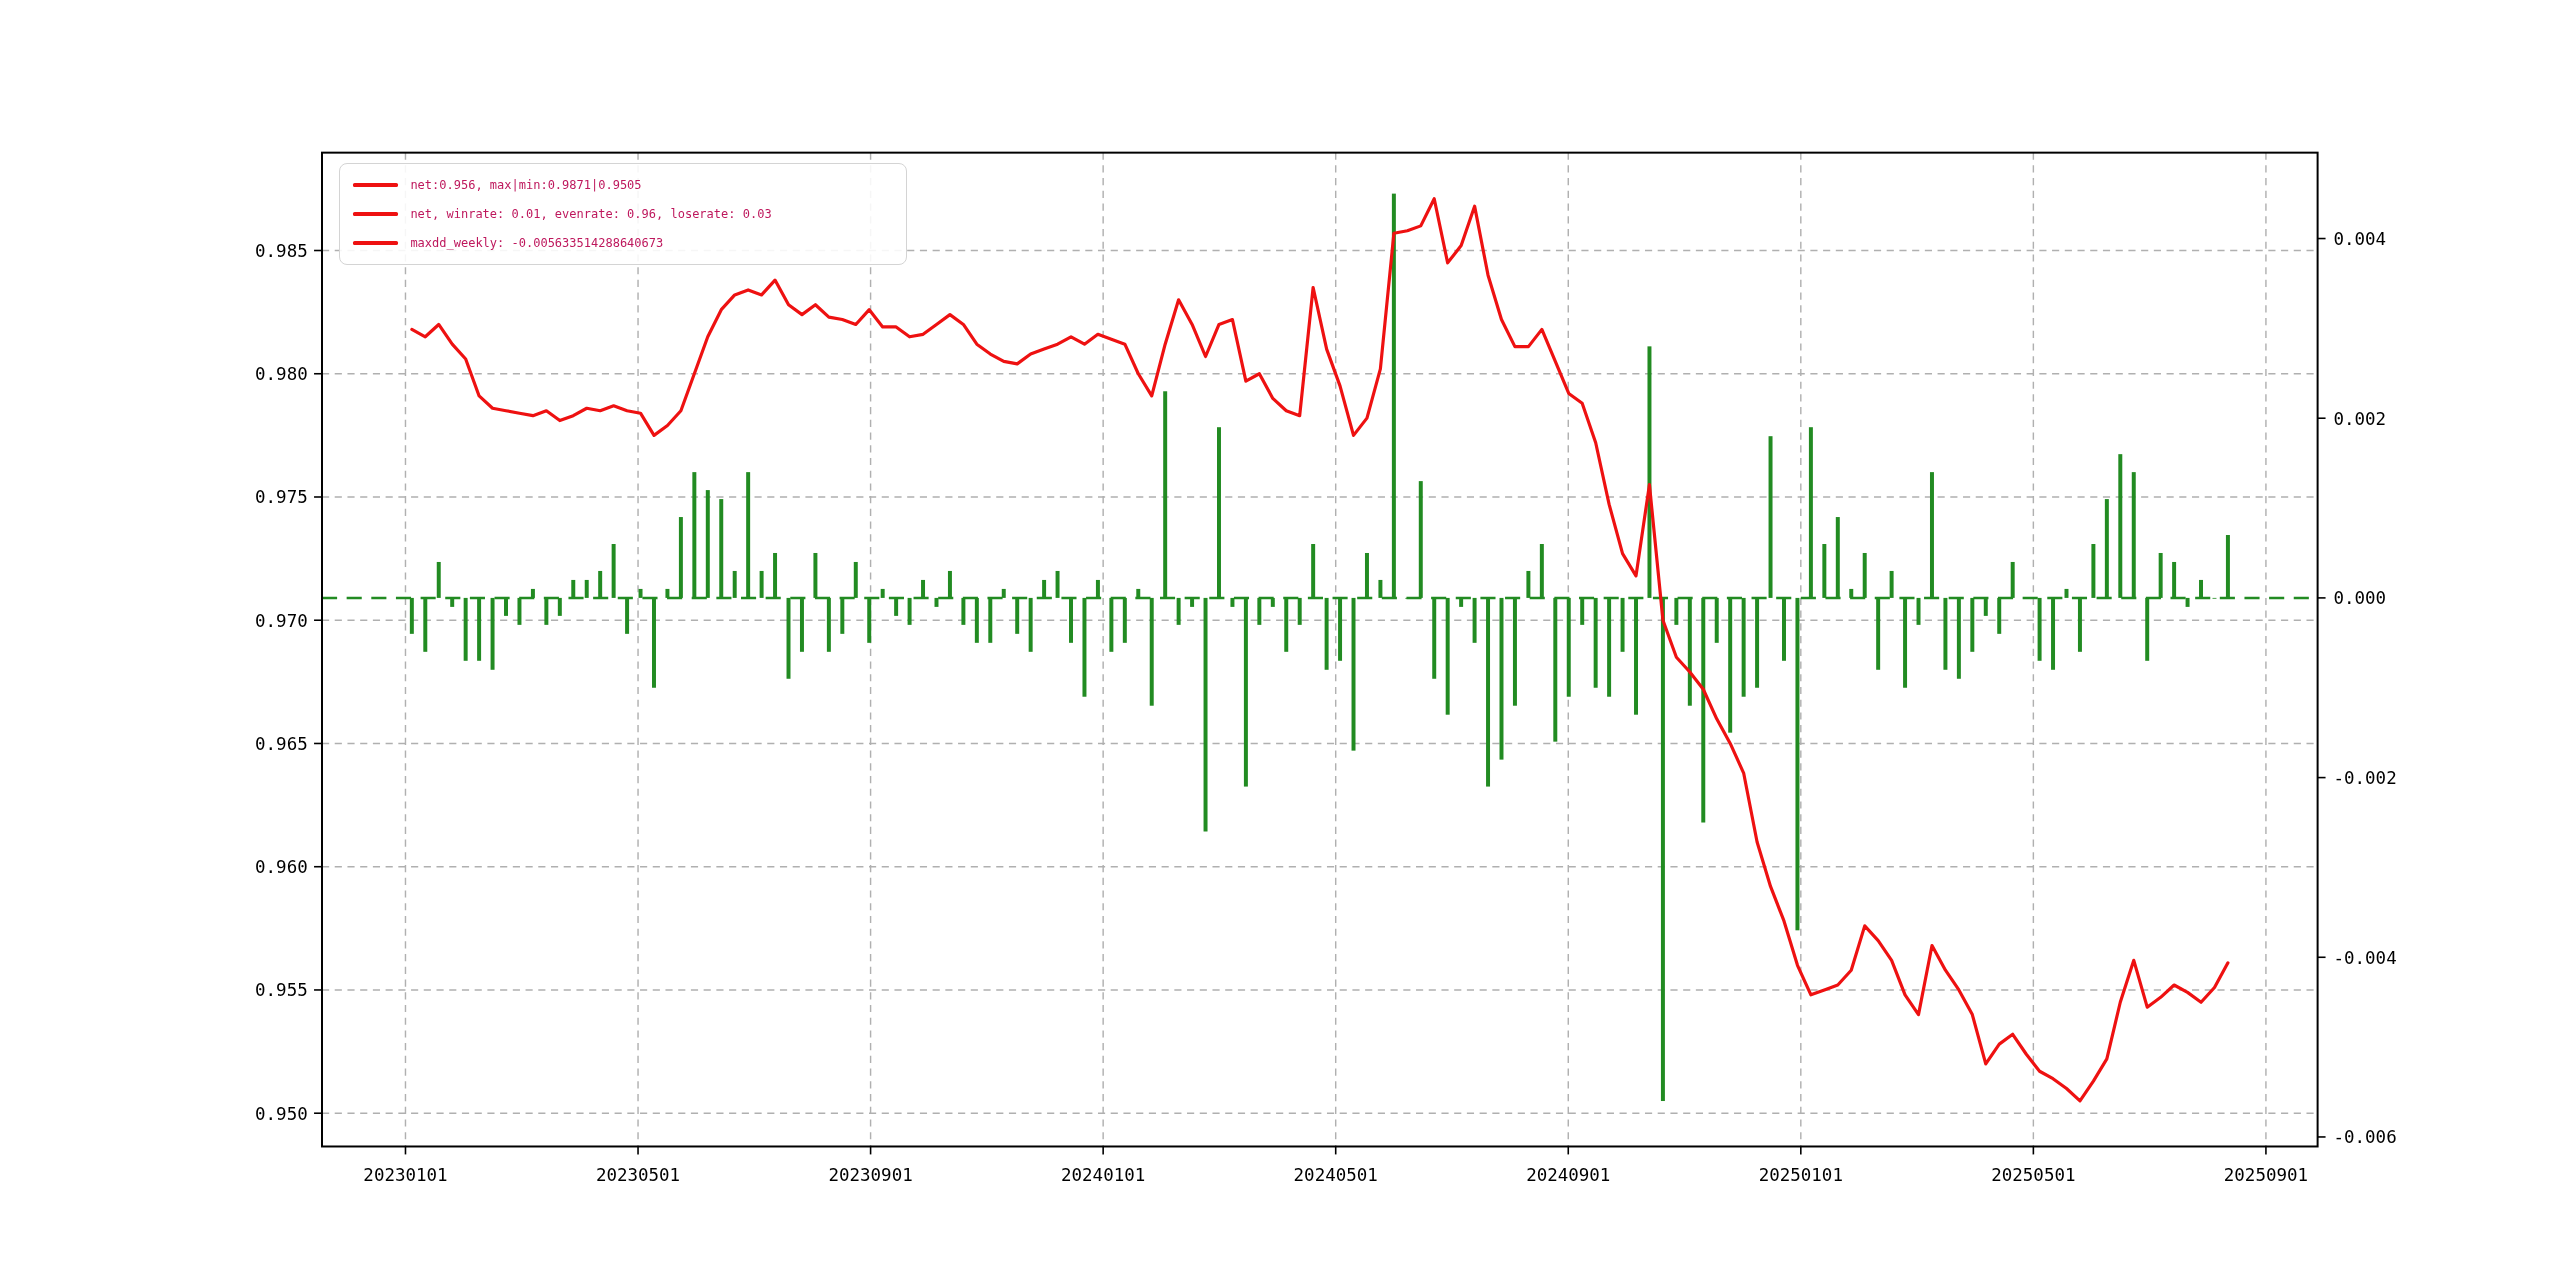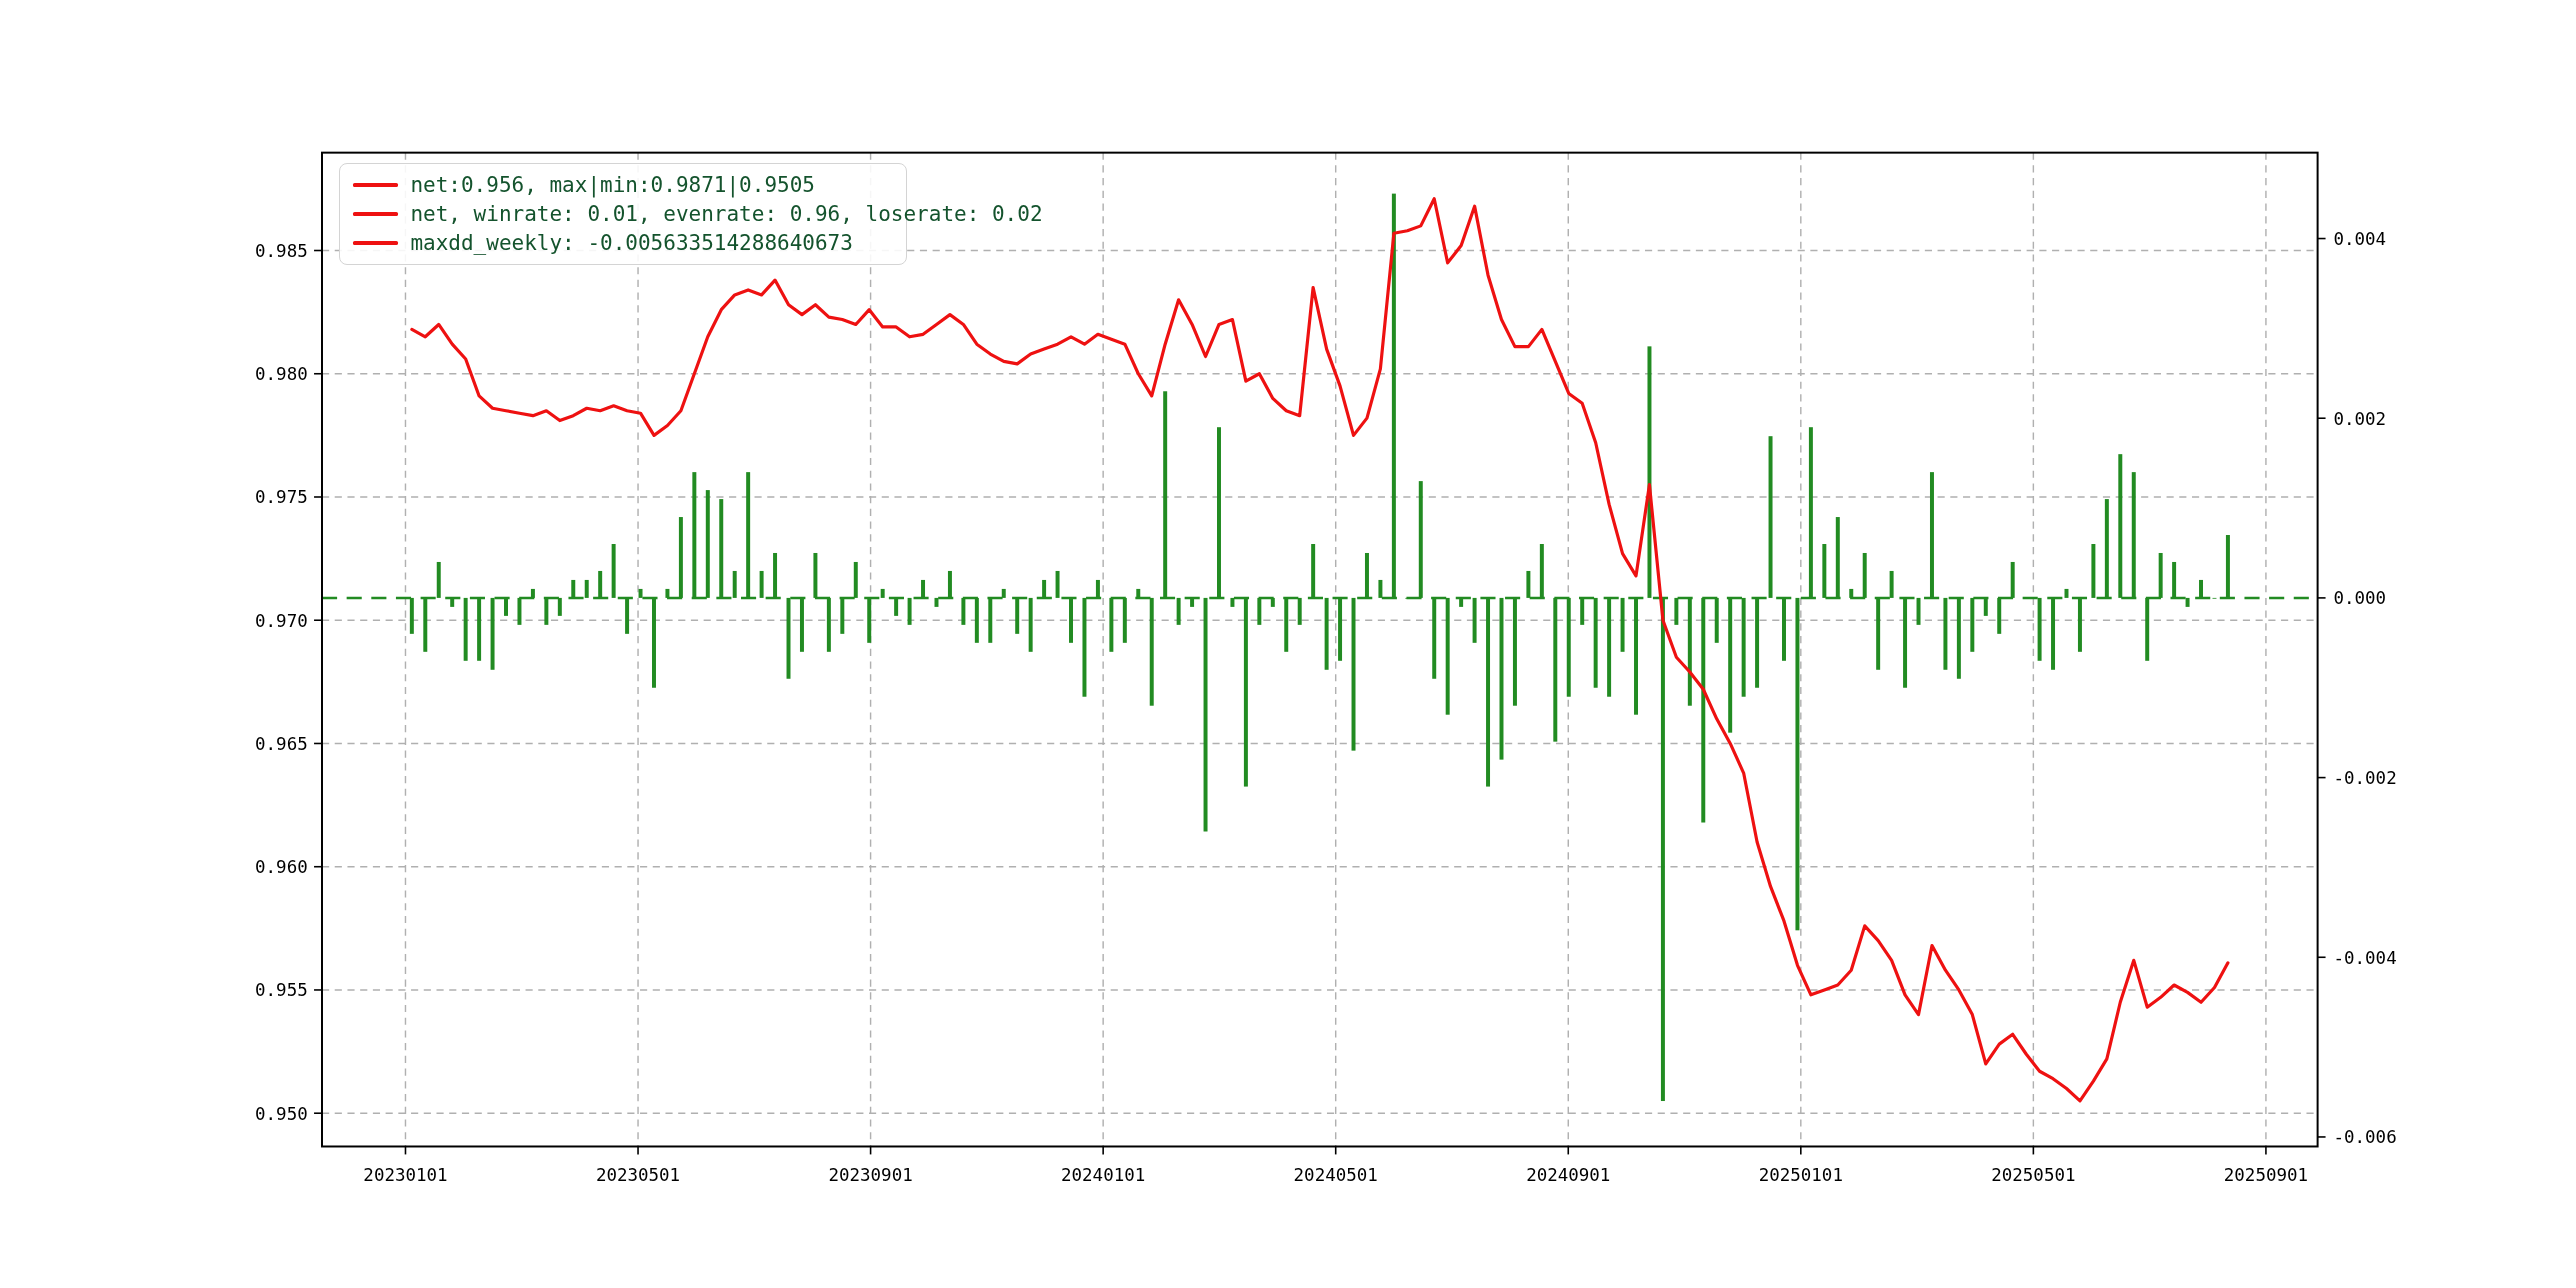--- a/index.html
+++ b/index.html
@@ -38,21 +38,21 @@
   }
   .legend-row { display: flex; align-items: center; }
   .legend-swatch {
     display: inline-block;
     width: 45px;
     height: 4px;
     border-radius: 1.6px;
     margin-right: 12.7px;
     flex: 0 0 auto;
   }
-  .legend-label { font-size: 21px; color: #14532d; white-space: nowrap; }
+  .legend-label { font-size: 12px; color: #be185d; white-space: nowrap; }
 </style>
 </head>
 <body>
 
 <div class="page">
 
   <div class="chart-title">weekly netret curve: (20230103, 20250815), 635days, hedge: zz1000</div>
 
   <svg id="chart-svg" width="2576" height="1288" viewBox="0 0 3240 1620">
       <rect x="0" y="0" width="3240" height="1620" fill="#ffffff"></rect>
@@ -268,21 +268,21 @@
       </g>
     </svg>
 
   <div class="legend-box">
     <div class="legend-row">
       <span class="legend-swatch" style="background: rgb(238, 17, 17);"></span>
       <span class="legend-label">net:0.956, max|min:0.9871|0.9505</span>
     </div>
     <div class="legend-row">
       <span class="legend-swatch" style="background: rgb(238, 17, 17);"></span>
-      <span class="legend-label">net, winrate: 0.01, evenrate: 0.96, loserate: 0.02</span>
+      <span class="legend-label">net, winrate: 0.01, evenrate: 0.96, loserate: 0.03</span>
     </div>
     <div class="legend-row">
       <span class="legend-swatch" style="background: rgb(238, 17, 17);"></span>
       <span class="legend-label">maxdd_weekly: -0.005633514288640673</span>
     </div>
   </div>
 
 </div>
 
 

